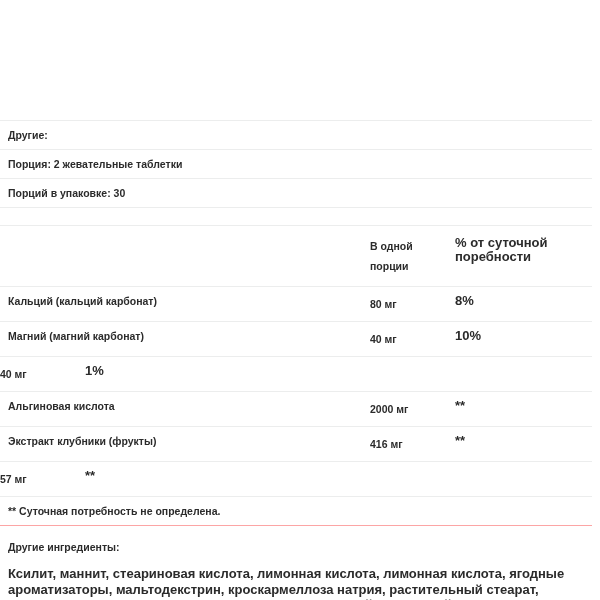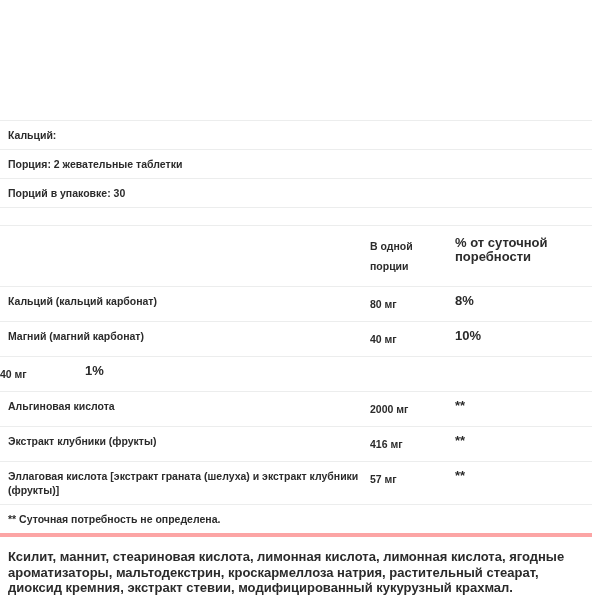--- a/index.html
+++ b/index.html
@@ -34,21 +34,21 @@
   }
 
   .row {
     display: flex;
     align-items: flex-start;
     border-top: 1px solid #eceded;
     box-sizing: border-box;
     padding: 0;
   }
   .row.last-line {
-    border-bottom: 4px solid #fca5a5;
+    border-bottom: 1px solid #fca5a5;
   }
 
   .cell-name {
     flex: 0 0 370px;
     padding: 7px 8px 7px 8px;
     box-sizing: border-box;
     font-size: 10.5px;
     font-weight: bold;
     line-height: 14px;
     color: #2b2b2b;
@@ -115,21 +115,21 @@
 </head>
 <body>
 
 <div class="page">
 
   <div class="top-spacer"></div>
 
   <div class="facts-section">
 
     <div class="row serving-row">
-      <div class="cell-name">Кальций:</div>
+      <div class="cell-name">Другие:</div>
     </div>
 
     <div class="row serving-row">
       <div class="cell-name">Порция: 2 жевательные таблетки</div>
     </div>
 
     <div class="row serving-row">
       <div class="cell-name">Порций в упаковке: 30</div>
     </div>
 
@@ -164,29 +164,29 @@
       <div class="cell-dv">**</div>
     </div>
 
     <div class="row">
       <div class="cell-name">Экстракт клубники (фрукты)</div>
       <div class="cell-amount">416 мг</div>
       <div class="cell-dv">**</div>
     </div>
 
     <div class="row">
-      <div class="cell-name">Эллаговая кислота [экстракт граната (шелуха) и экстракт клубники (фрукты)]</div>
       <div class="cell-amount">57 мг</div>
       <div class="cell-dv">**</div>
     </div>
 
     <div class="row last-line">
       <div class="cell-name">** Суточная потребность не определена.</div>
     </div>
 
   </div>
 
   <div class="block">
+    <div class="block-heading">Другие ингредиенты:</div>
     <div class="block-body">Ксилит, маннит, стеариновая кислота, лимонная кислота, лимонная кислота, ягодные ароматизаторы, мальтодекстрин, кроскармеллоза натрия, растительный стеарат, диоксид кремния, экстракт стевии, модифицированный кукурузный крахмал.</div>
 
   </div>
 
 </div>
 
 </body></html>

